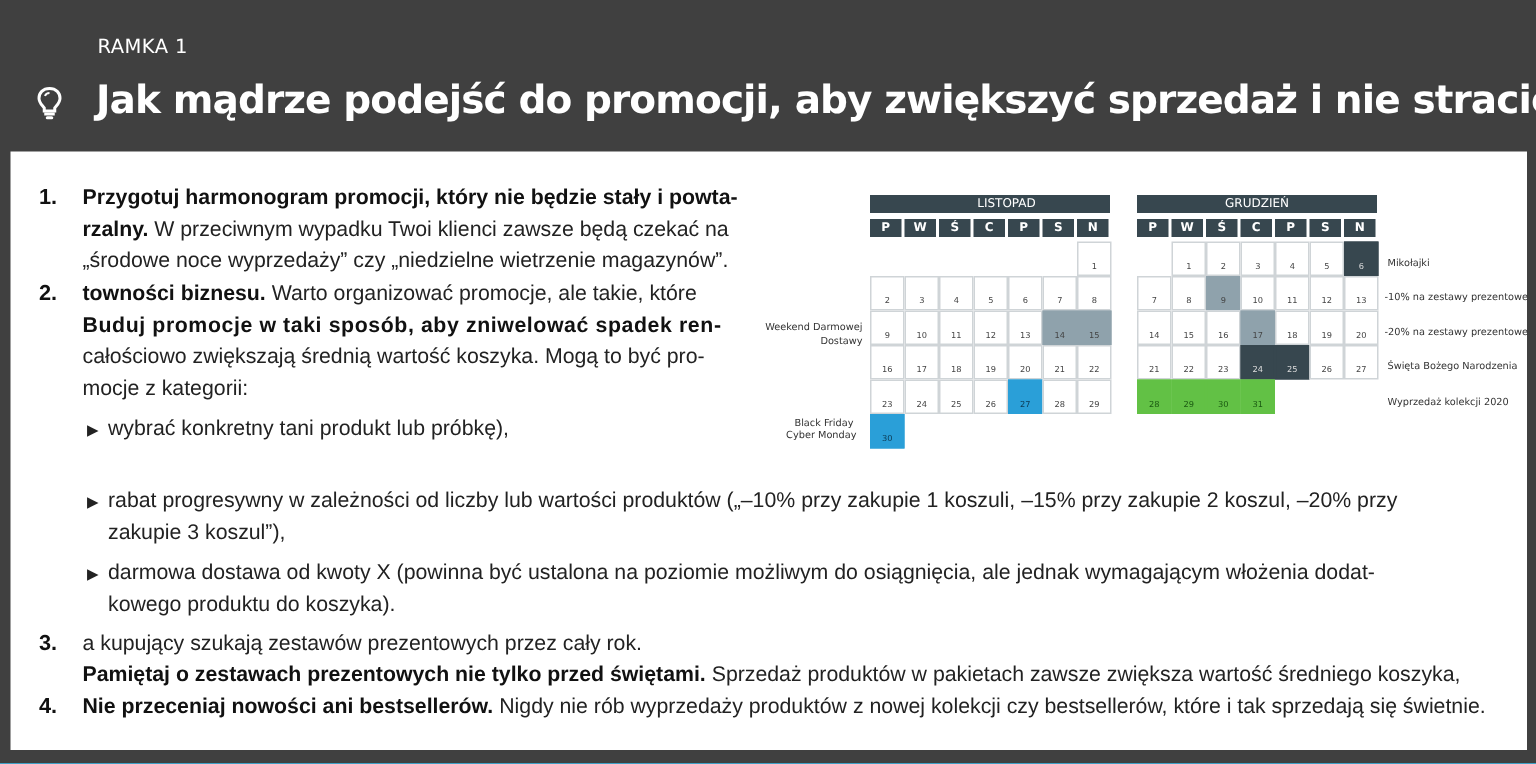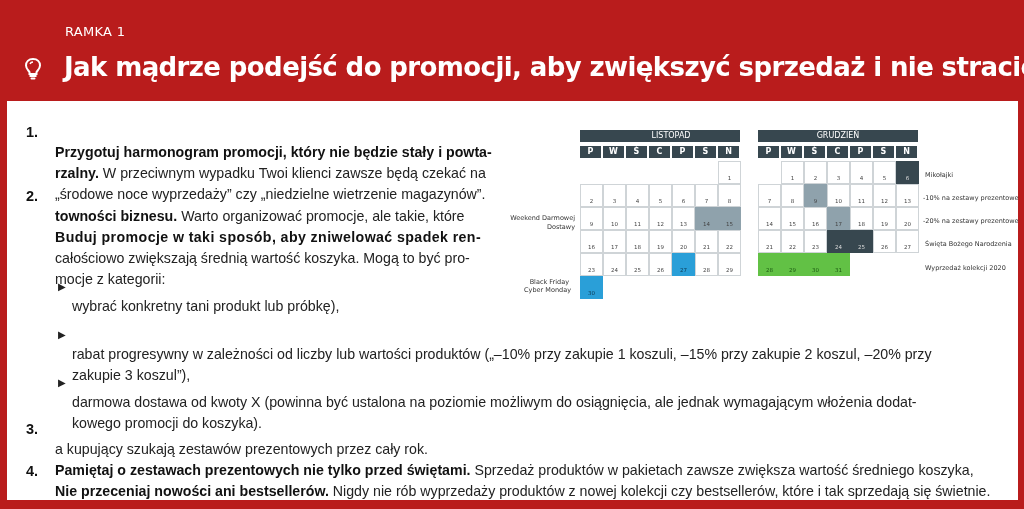--- a/index.html
+++ b/index.html
@@ -1,27 +1,27 @@
 <!DOCTYPE html>
 <html><head>
 <meta charset="utf-8">
 <style>
   * { box-sizing: border-box; margin: 0; padding: 0; }
   html, body { width: 1024px; height: 509px; overflow: hidden; background: #00aeef; }
   body { position: relative; font-family: "Liberation Sans", sans-serif; }
 
-  .frame { position: absolute; left: 0; top: 0; width: 1024px; height: 509px; background: #b91c1c; }
+  .frame { position: absolute; left: 0; top: 0; width: 1024px; height: 509px; background: #404040; }
   .frame-label { position: absolute; left: 65px; top: 24px; color: #fff; font-size: 13px; letter-spacing: 0.3px; font-family: "DejaVu Sans", sans-serif; }
   .bulb { position: absolute; left: 24px; top: 57px; width: 18px; height: 24px; }
   .frame-title { position: absolute; left: 64px; top: 52px; color: #fff; font-weight: bold; font-size: 26px; font-family: "DejaVu Sans", sans-serif; letter-spacing: -0.6px; white-space: nowrap; }
 
   .panel { position: absolute; left: 7px; top: 101px; width: 1011px; height: 399px; background: #fff; }
 
   .list { position: absolute; left: 0; top: 0; width: 1011px; }
-  .item { position: absolute; font-size: 14.2px; line-height: 21px; color: #222; font-family: "Liberation Sans", sans-serif; margin-top: 20px; }
+  .item { position: absolute; font-size: 14.2px; line-height: 21px; color: #222; font-family: "Liberation Sans", sans-serif; }
   .num { position: absolute; font-weight: bold; font-size: 14.5px; color: #111; }
   .b { font-weight: bold; color: #111; }
   .bullet { position: absolute; font-size: 10px; color: #222; }
 
   
   .cal { position: absolute; }
   .cal-title { position: absolute; height: 12px; background: #37474f; color: #fff; font-size: 8px; text-align: center; line-height: 12px; font-family: "DejaVu Sans", sans-serif; }
   .cal-dh { position: absolute; height: 12px; background: #37474f; color: #fff; font-size: 8px; text-align: center; line-height: 12px; font-weight: bold; font-family: "DejaVu Sans", sans-serif; }
   .cell { position: absolute; width: 23px; height: 23px; border: 1px solid #cfd4d7; background: #fff; font-size: 5.5px; color: #444; text-align: center; padding-top: 13px; font-family: "DejaVu Sans", sans-serif; }
   .cell.grey { background: #8fa2ac; border-color: #8fa2ac; }
@@ -69,21 +69,21 @@
 
       <div class="bullet" style="left:51px;top:228px;">▶</div>
       <div class="item" style="left:65px;top:223px;width:940px;">
         <div>rabat progresywny w zależności od liczby lub wartości produktów („–10% przy zakupie 1 koszuli, –15% przy zakupie 2 koszul, –20% przy</div>
         <div>zakupie 3 koszul”),</div>
       </div>
 
       <div class="bullet" style="left:51px;top:276px;">▶</div>
       <div class="item" style="left:65px;top:271px;width:940px;">
         <div>darmowa dostawa od kwoty X (powinna być ustalona na poziomie możliwym do osiągnięcia, ale jednak wymagającym włożenia dodat-</div>
-        <div>kowego promocji do koszyka).</div>
+        <div>kowego produktu do koszyka).</div>
       </div>
 
       <div class="num" style="left:19px;top:320px;">3.</div>
       <div class="item" style="left:48px;top:318px;width:960px;">
         <div><span>a kupujący szukają zestawów prezentowych przez cały rok.</span></div>
         <div><span class="b">Pamiętaj o zestawach prezentowych nie tylko przed świętami.</span><span> Sprzedaż produktów w pakietach zawsze zwiększa wartość średniego koszyka,</span></div>
       </div>
 
       <div class="num" style="left:19px;top:362px;">4.</div>
       <div class="item" style="left:48px;top:360px;width:960px;">

